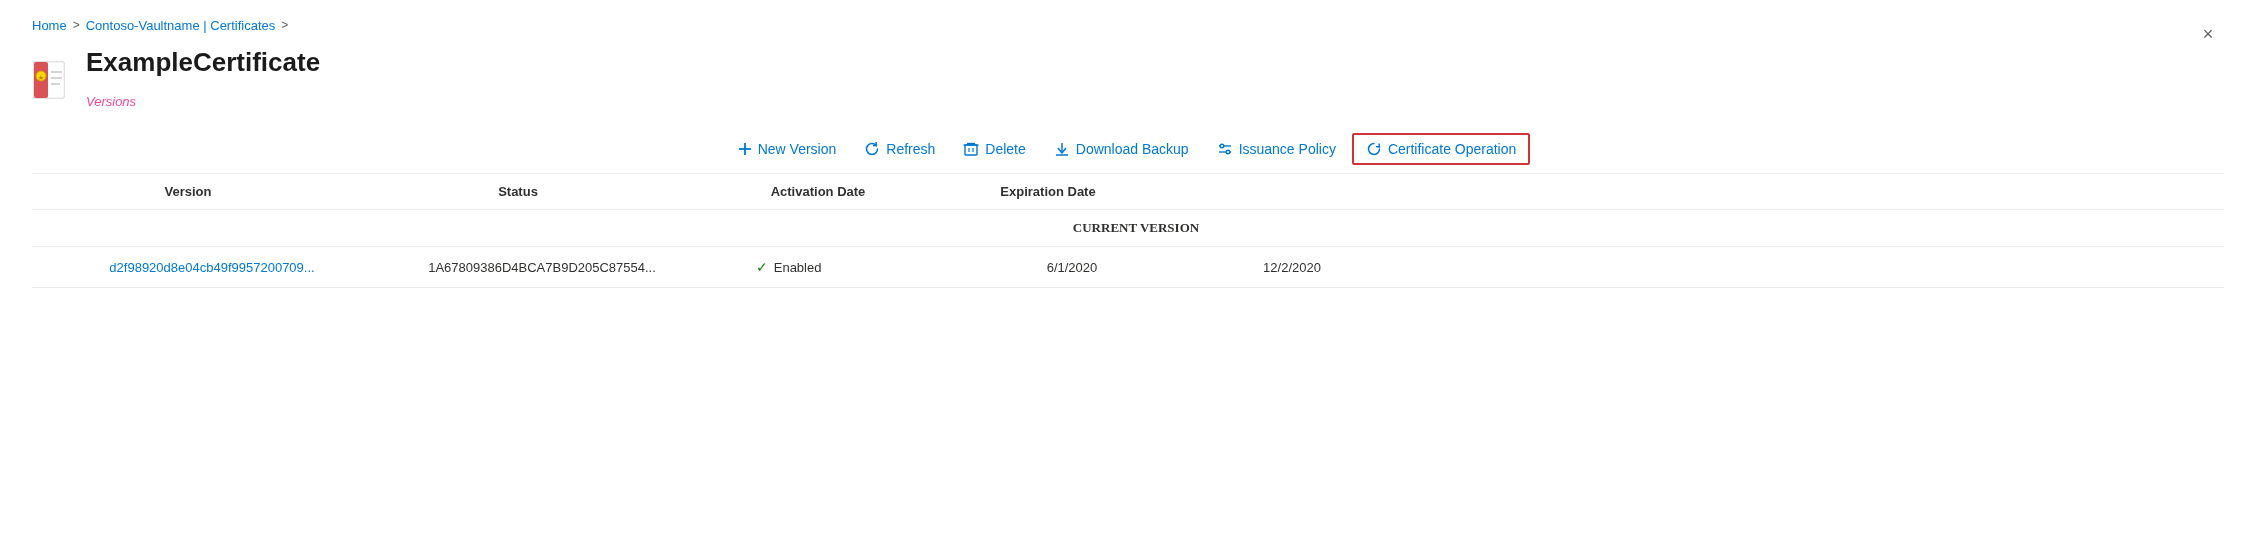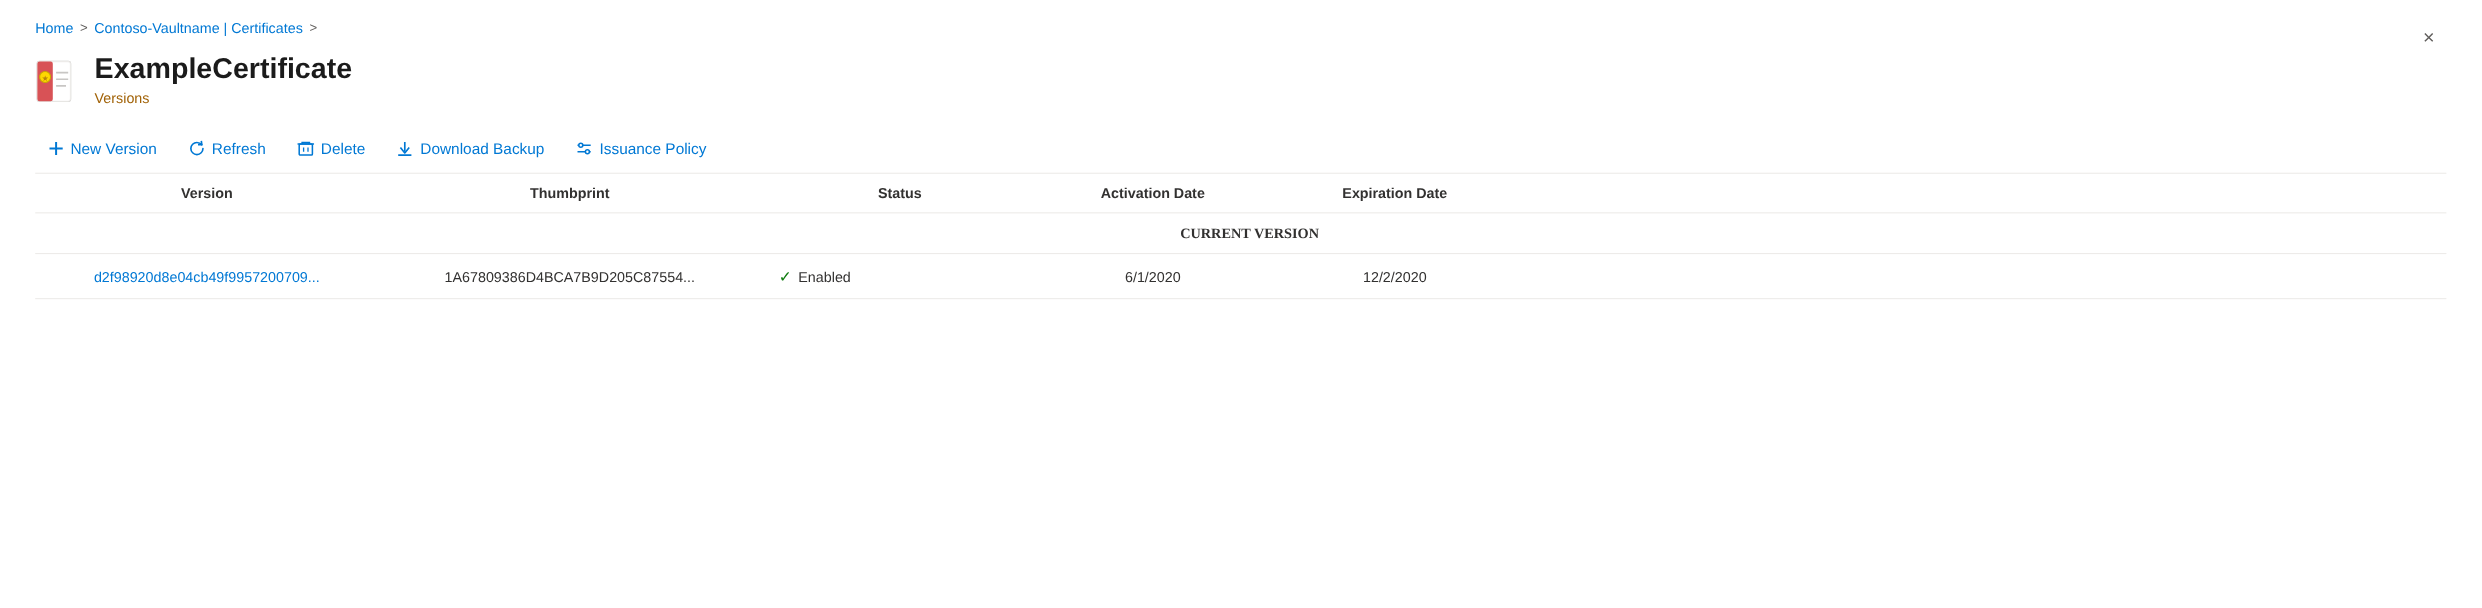--- a/index.html
+++ b/index.html
@@ -44,22 +44,23 @@
       flex-shrink: 0;
     }
     .header-text h1 {
       font-size: 26px;
       font-weight: 600;
       color: #1b1b1b;
       line-height: 1.2;
     }
     .header-text .subtitle {
       font-size: 13px;
-      color: #a16207;
-      margin-top: 4px;
+      color: #ec4899;
+      margin-top: 16px;
+      font-style: italic;
     }
     
     .close-btn {
       position: absolute;
       top: 18px;
       right: 32px;
       background: none;
       border: none;
       font-size: 18px;
       cursor: pointer;
@@ -72,20 +73,21 @@
     }
     
     .toolbar {
       display: flex;
       align-items: center;
       gap: 4px;
       padding: 8px 0;
       border-bottom: 1px solid #edebe9;
       margin-bottom: 0;
       flex-wrap: wrap;
+      justify-content: center;
     }
     .toolbar-btn {
       display: flex;
       align-items: center;
       gap: 6px;
       padding: 6px 12px;
       background: none;
       border: none;
       cursor: pointer;
       color: #0078d4;
@@ -130,20 +132,21 @@
     .table-row {
       display: grid;
       grid-template-columns: 280px 380px 220px 240px 200px;
       padding: 12px 0 12px 16px;
       border-bottom: 1px solid #edebe9;
       align-items: center;
     }
     .table-cell {
       font-size: 13px;
       color: #323130;
+      margin-left: 48px;
     }
     .table-cell a {
       color: #0078d4;
       text-decoration: none;
     }
     .status-enabled {
       display: flex;
       align-items: center;
       gap: 6px;
       color: #323130;
@@ -241,27 +244,35 @@
         <svg width="16" height="16" viewBox="0 0 16 16" fill="none">
           <line x1="2" y1="5" x2="14" y2="5" stroke="#0078d4" stroke-width="1.4"></line>
           <line x1="2" y1="11" x2="14" y2="11" stroke="#0078d4" stroke-width="1.4"></line>
           <circle cx="5" cy="5" r="1.8" fill="#fff" stroke="#0078d4" stroke-width="1.4"></circle>
           <circle cx="11" cy="11" r="1.8" fill="#fff" stroke="#0078d4" stroke-width="1.4"></circle>
         </svg>
       </span>
       <span>Issuance Policy</span>
     </button>
 
+    <button class="toolbar-btn toolbar-btn-highlighted">
+      <span class="btn-icon">
+        <svg width="16" height="16" viewBox="0 0 16 16" fill="none">
+          <path d="M13.5 8A5.5 5.5 0 1 1 2.5 8a5.5 5.5 0 0 1 5.5-5.5" stroke="#0078d4" stroke-width="1.5" stroke-linecap="round" fill="none"></path>
+          <path d="M13 2.5 L13.5 6 L10 5.5" fill="none" stroke="#0078d4" stroke-width="1.5" stroke-linejoin="round"></path>
+        </svg>
+      </span>
+      <span>Certificate Operation</span>
+    </button>
   </div>
 
   <div class="table-container">
 
     <div class="table-header">
       <div class="table-header-cell">Version</div>
-      <div class="table-header-cell">Thumbprint</div>
       <div class="table-header-cell">Status</div>
       <div class="table-header-cell">Activation Date</div>
       <div class="table-header-cell">Expiration Date</div>
     </div>
 
     <div class="section-label">CURRENT VERSION</div>
 
     <div class="table-row">
       <div class="table-cell">
         <a href="#">d2f98920d8e04cb49f9957200709...</a>

